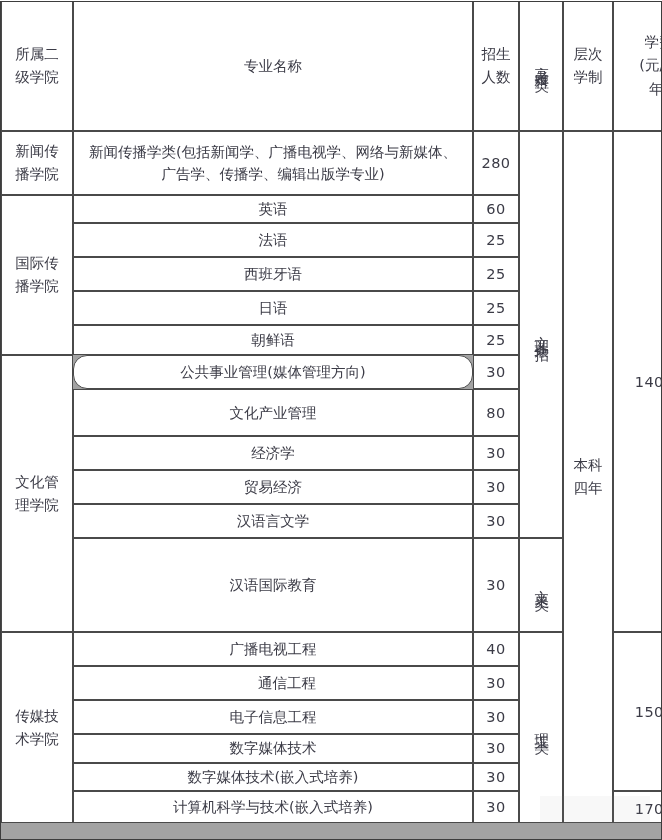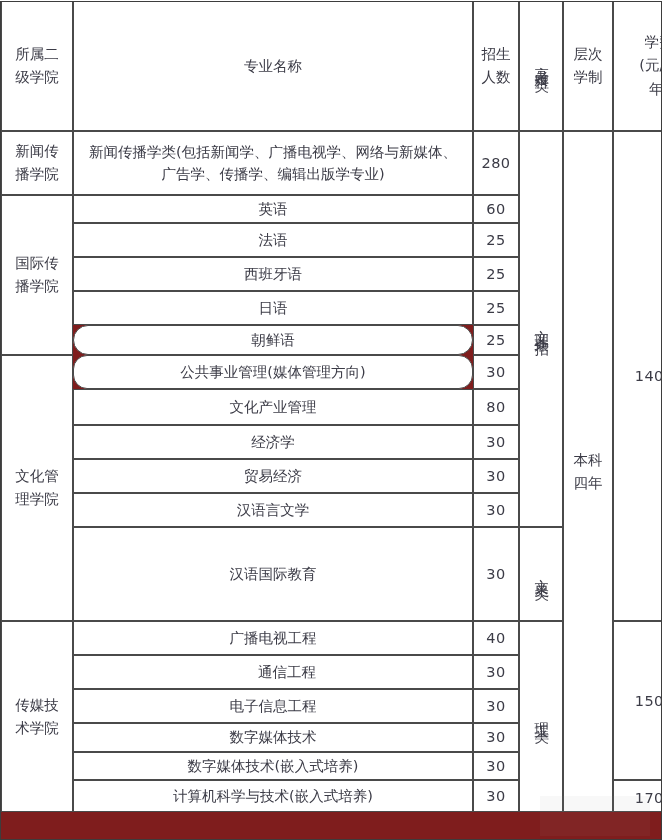--- a/index.html
+++ b/index.html
@@ -10,21 +10,21 @@
   body {
     width: 662px;
     height: 840px;
     overflow: hidden;
     font-family: "DejaVu Sans", "Liberation Sans", sans-serif;
   }
   .sheet {
     position: relative;
     width: 662px;
     height: 840px;
-    background: #7f1d1d;
+    background: #a3a3a3;
     box-sizing: border-box;
   }
   table.enroll {
     border-collapse: separate;
     border-spacing: 0;
     width: 660px;
     margin: 1px 0 0 1px;
     table-layout: fixed;
   }
   table.enroll td {
@@ -167,36 +167,36 @@
     </tr>
     <tr>
       <td style="height:34px;">西班牙语</td>
       <td class="num">25</td>
     </tr>
     <tr>
       <td style="height:34px;">日语</td>
       <td class="num">25</td>
     </tr>
     <tr>
-      <td style="height:30px;border-radius:16px;">朝鲜语</td>
+      <td style="height:30px;">朝鲜语</td>
       <td class="num">25</td>
     </tr>
 
     <tr>
       <td rowspan="6">
         <div class="wrap2">
           <div>文化管</div>
           <div>理学院</div>
         </div>
       </td>
       <td style="height:34px;border-radius:14px;">公共事业管理(媒体管理方向)</td>
       <td class="num">30</td>
     </tr>
     <tr>
-      <td style="height:36px;">文化产业管理</td>
+      <td style="height:47px;">文化产业管理</td>
       <td class="num">80</td>
     </tr>
     <tr>
       <td style="height:34px;">经济学</td>
       <td class="num">30</td>
     </tr>
     <tr>
       <td style="height:34px;">贸易经济</td>
       <td class="num">30</td>
     </tr>

